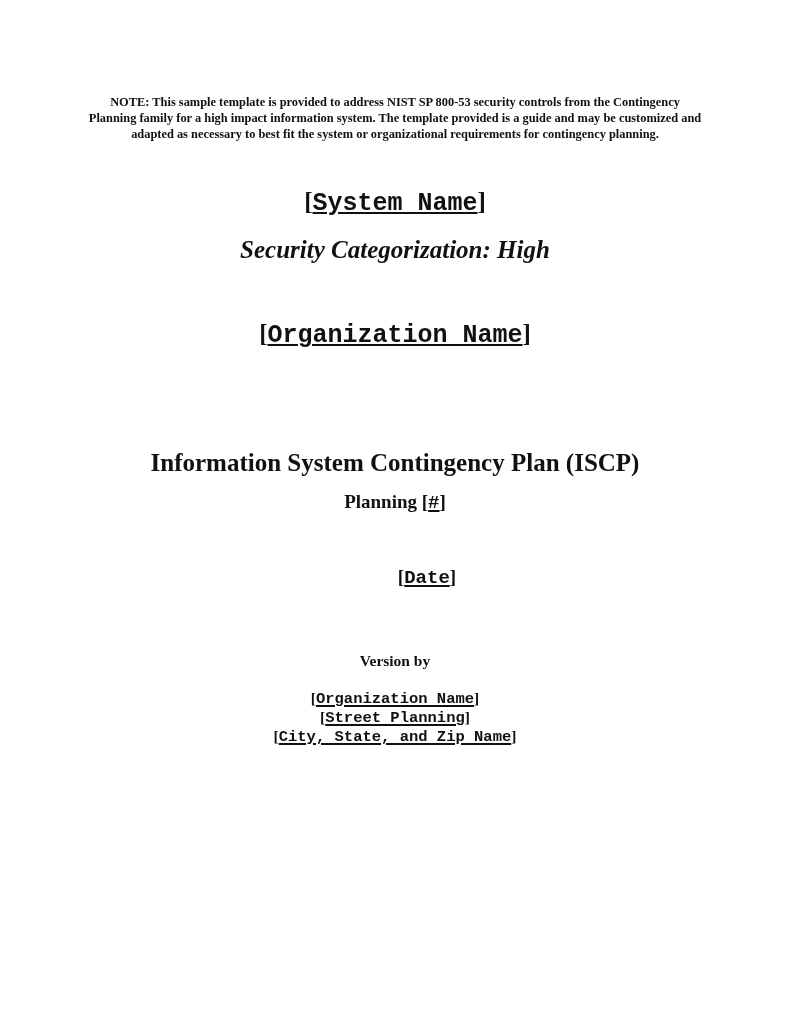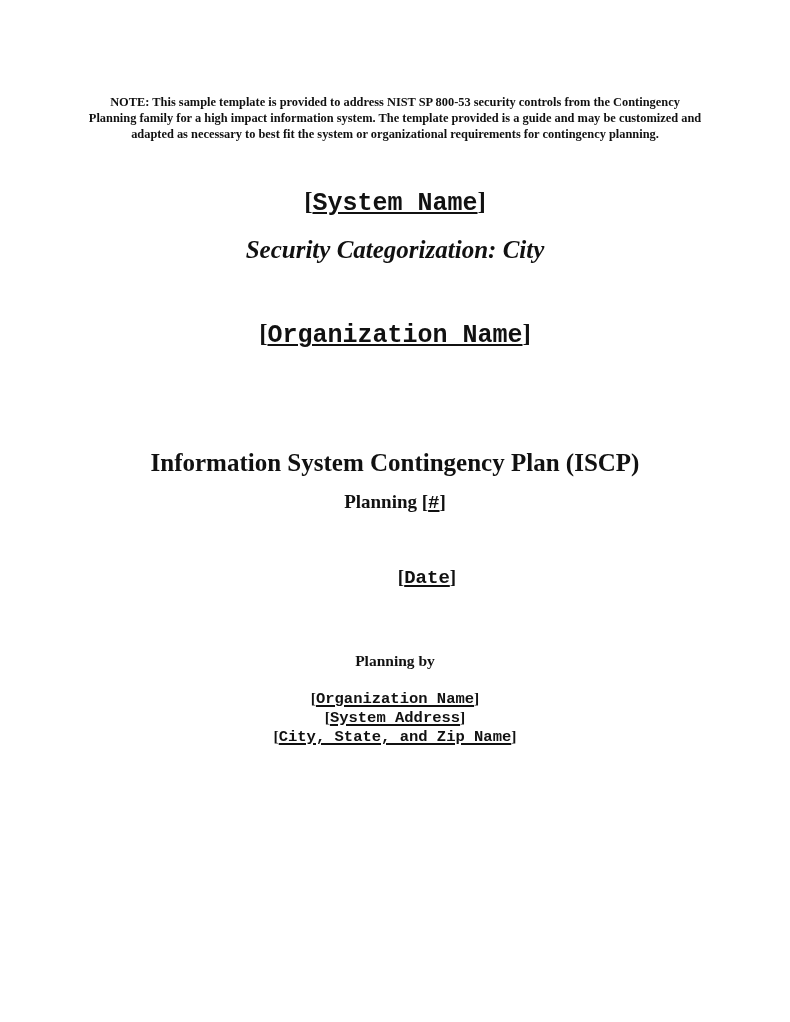--- a/index.html
+++ b/index.html
@@ -99,37 +99,37 @@
 <body>
 
 <div class="page">
 
   <div class="block note">NOTE: This sample template is provided to address NIST SP 800-53 security controls from the Contingency Planning family for a high impact information system.  The template provided is a guide and may be customized and adapted as necessary to best fit the system or organizational requirements for contingency planning.</div>
 
   <div class="block system-name">
     <span>[</span><span class="u">System Name</span><span>]</span>
   </div>
 
-  <div class="block categorization">Security Categorization: City</div>
+  <div class="block categorization">Security Categorization: High</div>
 
   <div class="block org-name">
     <span>[</span><span class="u">Organization Name</span><span>]</span>
   </div>
 
   <div class="block plan-title">Information System Contingency Plan (ISCP)</div>
 
   <div class="block version">
     <span>Planning </span><span>[</span><span class="u">#</span><span>]</span>
   </div>
 
   <div class="block date">
     <span>[</span><span class="u">Date</span><span>]</span>
   </div>
 
-  <div class="block prepared-by">Planning by</div>
+  <div class="block prepared-by">Version by</div>
 
   <div class="block address">
     <span class="line"><span>[</span><span class="u">Organization Name</span><span>]</span></span>
-    <span class="line"><span>[</span><span class="u">System Address</span><span>]</span></span>
+    <span class="line"><span>[</span><span class="u">Street Planning</span><span>]</span></span>
     <span class="line"><span>[</span><span class="u">City, State, and Zip Name</span><span>]</span></span>
   </div>
 
 </div>
 
 </body></html>

